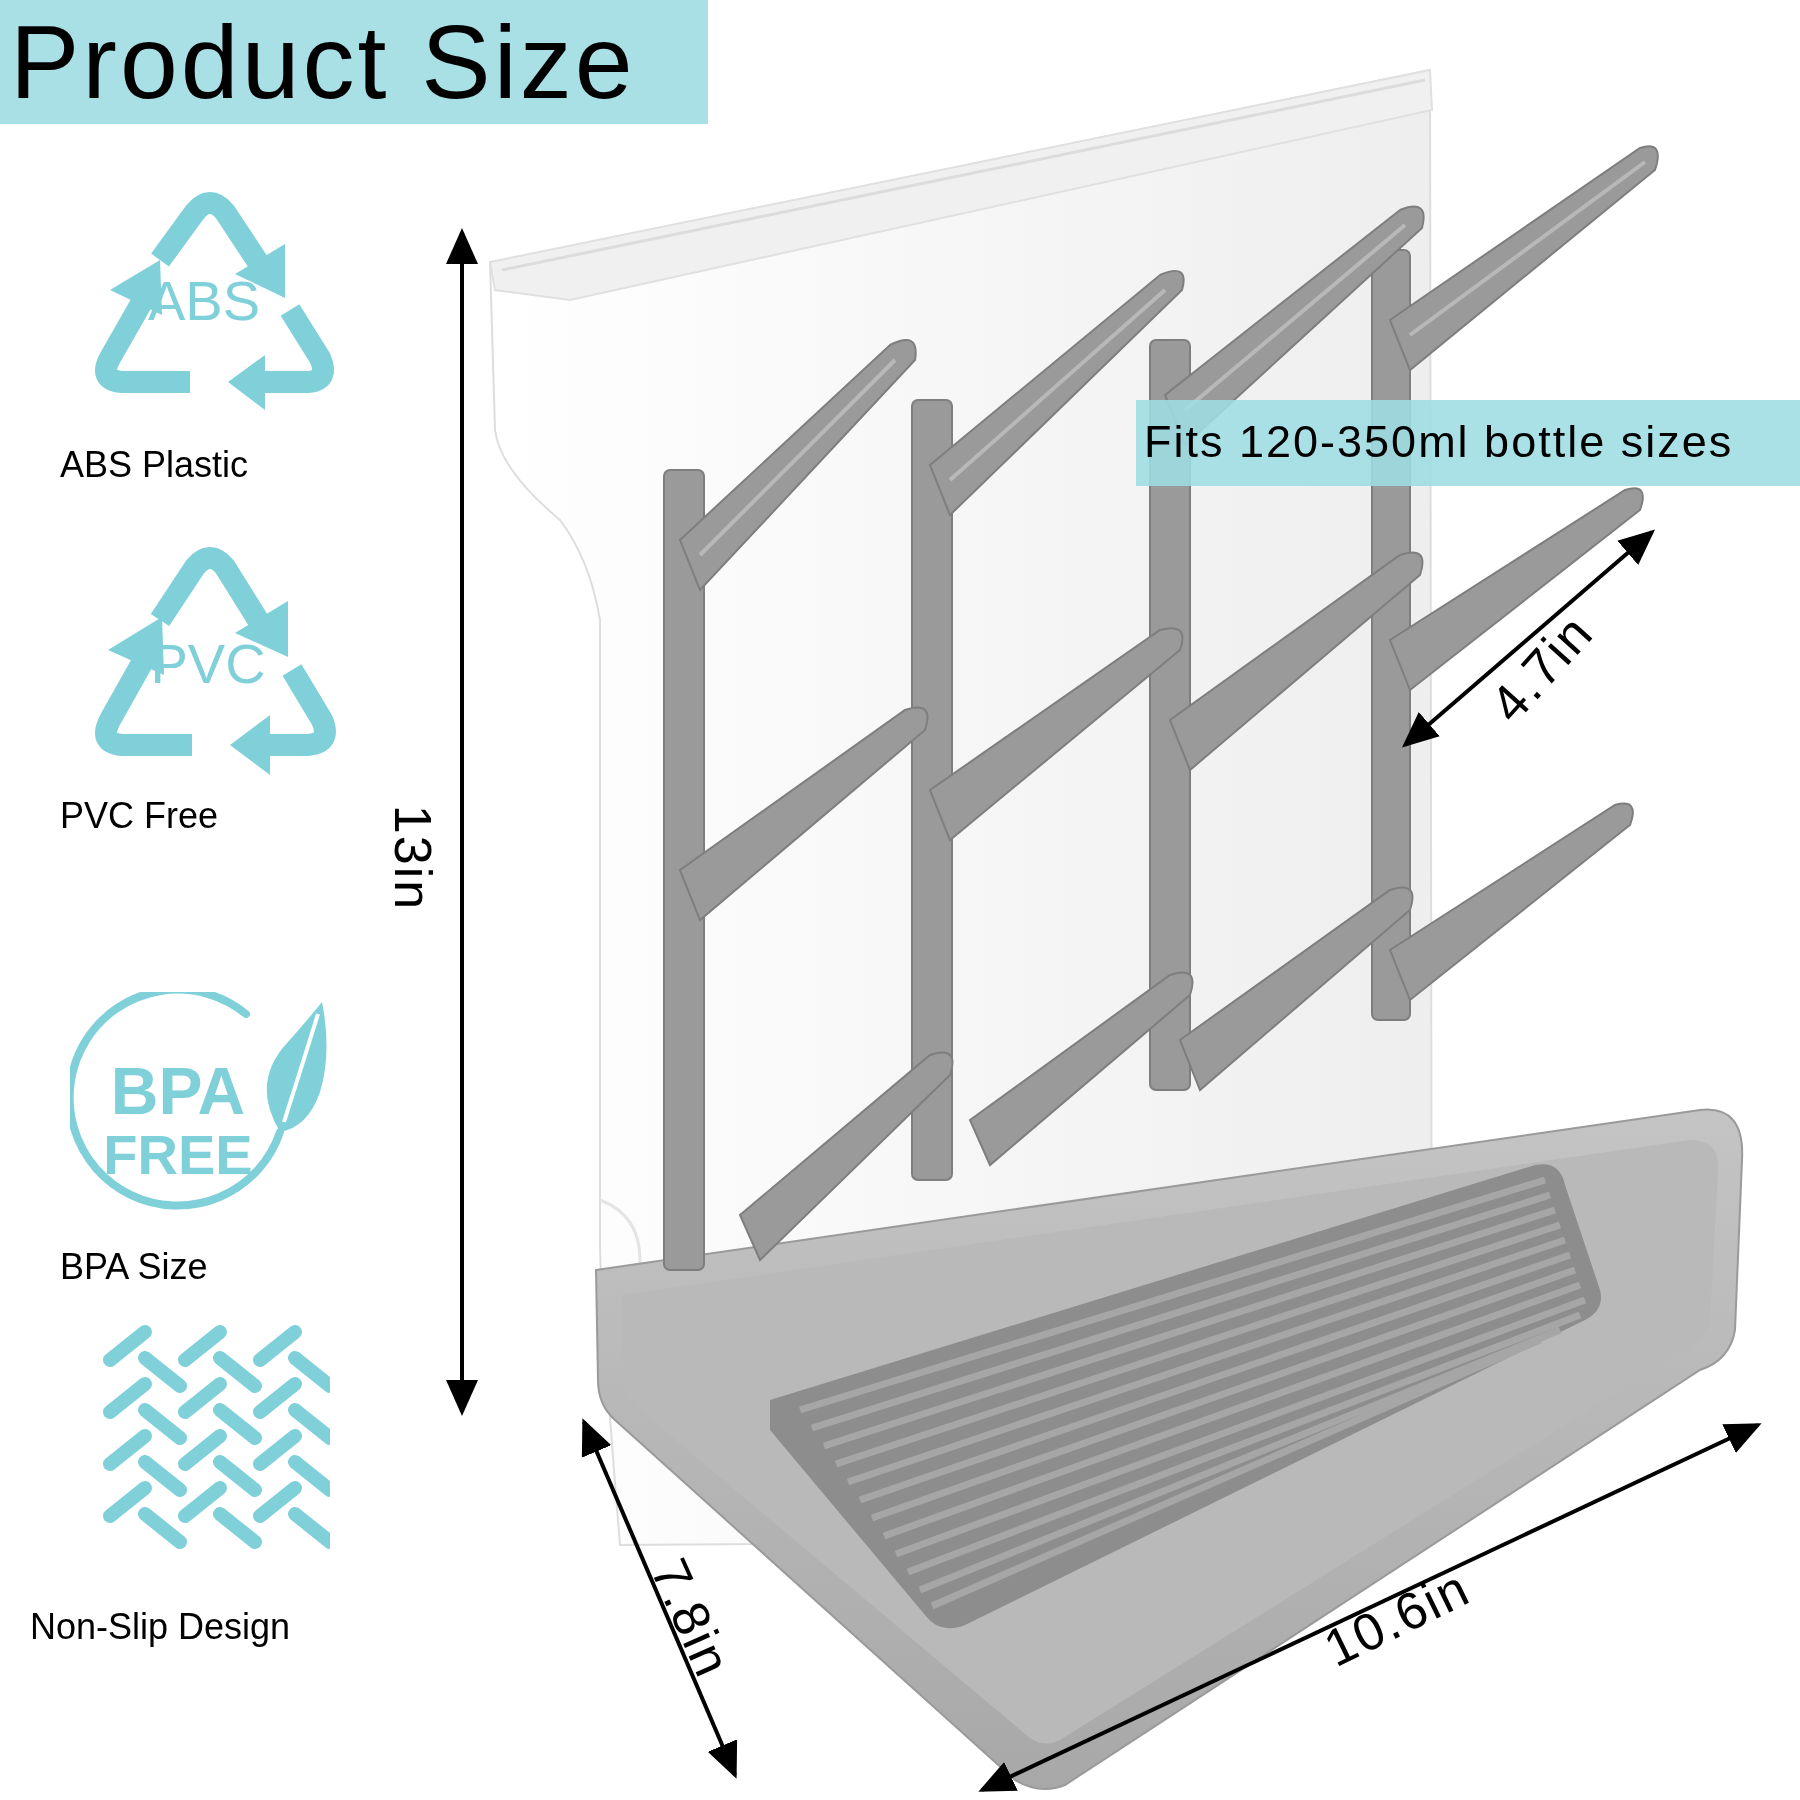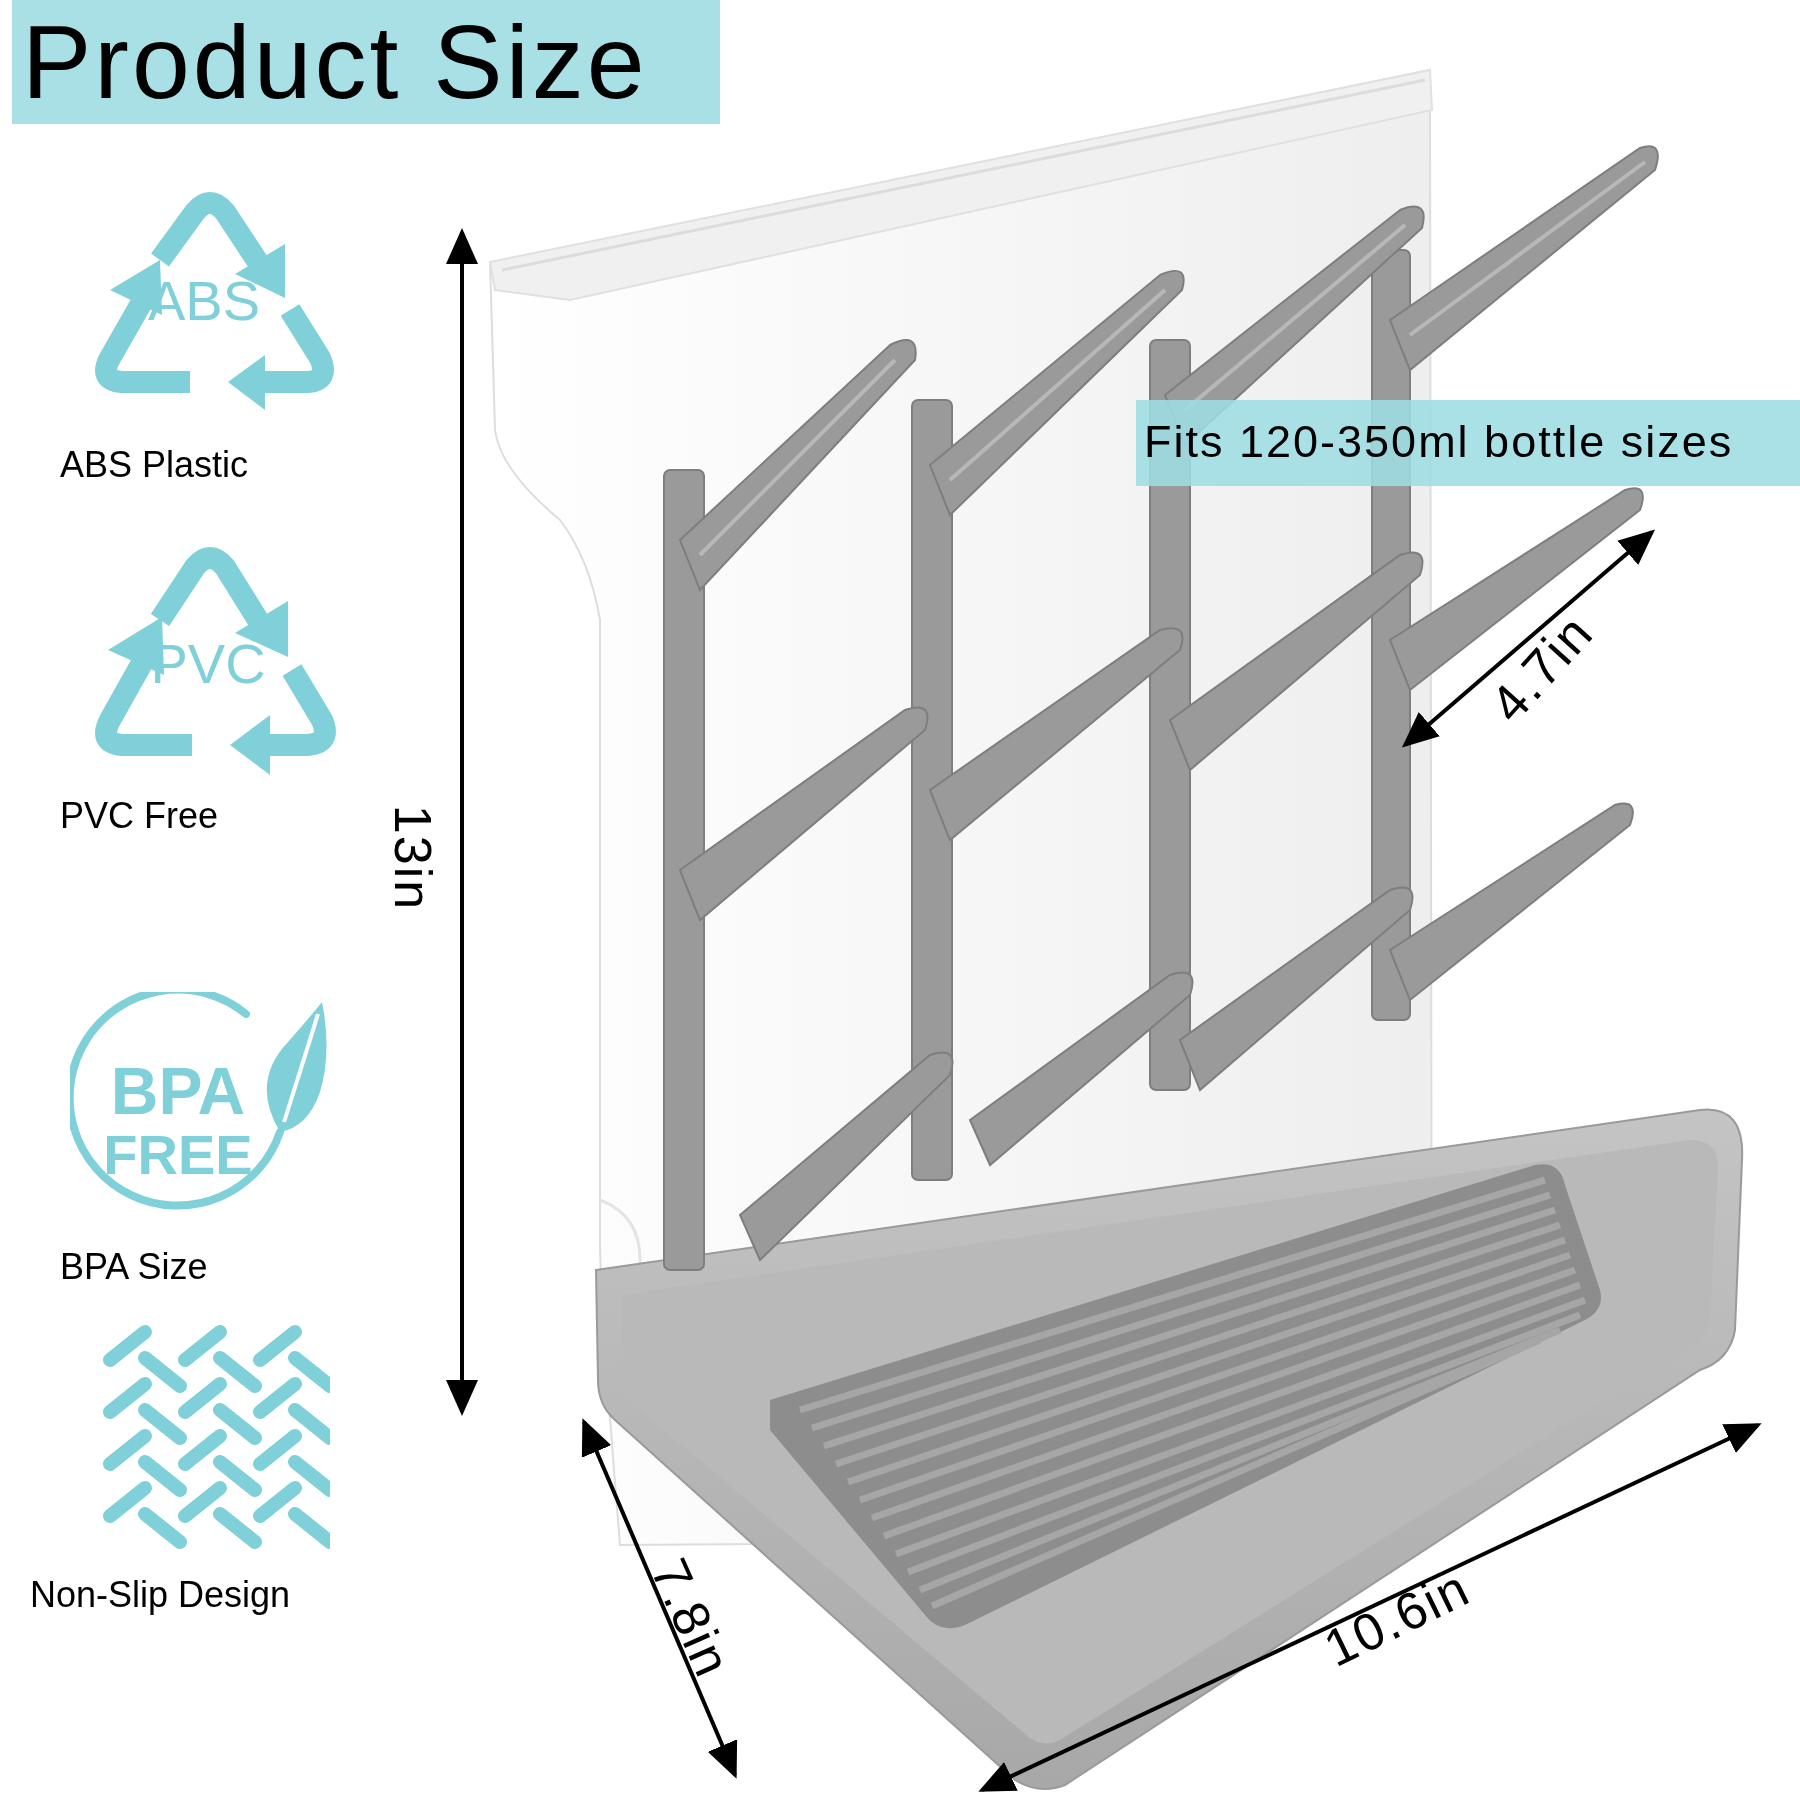--- a/index.html
+++ b/index.html
@@ -1,18 +1,18 @@
 <!DOCTYPE html>
 <html><head>
 <meta charset="utf-8">
 <style>
   html, body { margin:0; padding:0; background:#ffffff; }
   body { width:1800px; height:1800px; position:relative; overflow:hidden;
          font-family:"Liberation Sans", sans-serif; color:#000; }
-  .title-banner { position:absolute; left:12px; top:0; width:708px; height:124px;
+  .title-banner { position:absolute; left:0; top:0; width:708px; height:124px;
                   background:#a9e0e6; }
   .title-text { position:absolute; left:10px; top:4px; font-size:104px; line-height:116px;
                 letter-spacing:3px; font-weight:400; white-space:nowrap; }
   .feature { position:absolute; left:60px; width:300px; text-align:left; }
   .feature svg { display:block; margin:0 auto; }
   .feature-label { font-size:36px; line-height:50px; white-space:nowrap; }
   .product { position:absolute; left:0; top:0; width:1800px; height:1800px; }
   .fits-banner { position:absolute; left:1136px; top:400px; width:664px; height:86px;
                  background:rgba(158,221,228,0.88);padding-left:8px; }
   .fits-text { position:absolute; left:8px; top:16px; font-size:45px; line-height:52px;
@@ -94,21 +94,21 @@
       <line x1="170" y1="144" x2="205" y2="116"></line>
         <line x1="205" y1="142" x2="240" y2="170"></line>
       <line x1="20" y1="196" x2="55" y2="168"></line>
         <line x1="55" y1="194" x2="90" y2="222"></line>
       <line x1="95" y1="196" x2="130" y2="168"></line>
         <line x1="130" y1="194" x2="165" y2="222"></line>
       <line x1="170" y1="196" x2="205" y2="168"></line>
         <line x1="205" y1="194" x2="240" y2="222"></line>
     </g>
   </svg>
-  <div class="feature-label" style="margin-top:20px;">Non-Slip Design</div>
+  <div class="feature-label" style="margin-top:52px;">Non-Slip Design</div>
 </div>
 
 <svg class="product" viewBox="0 0 1800 1800">
   <defs>
     <linearGradient id="bodyGrad" x1="0" y1="0" x2="1" y2="0">
       <stop offset="0" stop-color="#ffffff"></stop>
       <stop offset="1" stop-color="#eeeeee"></stop>
     </linearGradient>
     <linearGradient id="trayGrad" x1="0" y1="0" x2="0" y2="1">
       <stop offset="0" stop-color="#c4c4c4"></stop>

